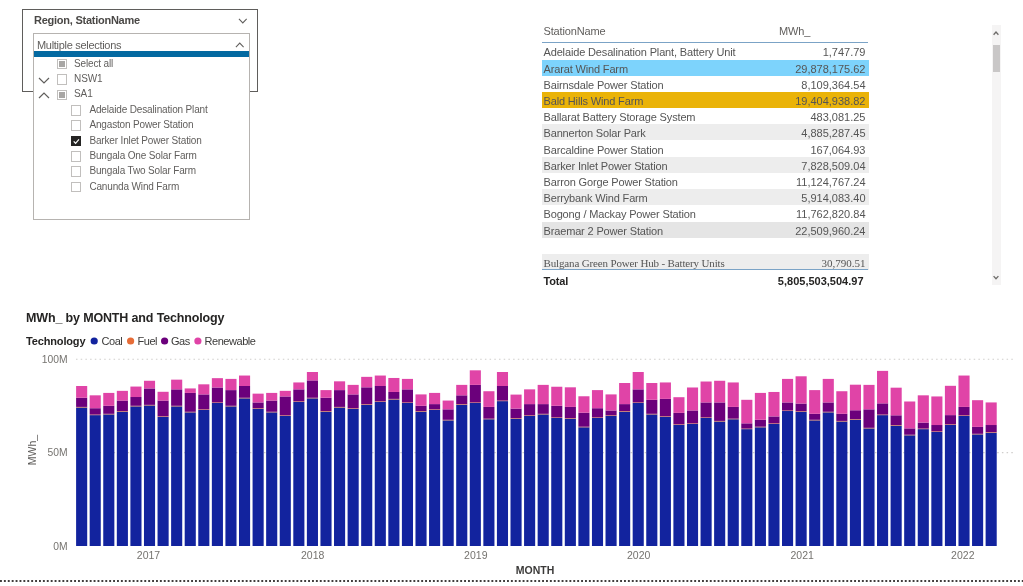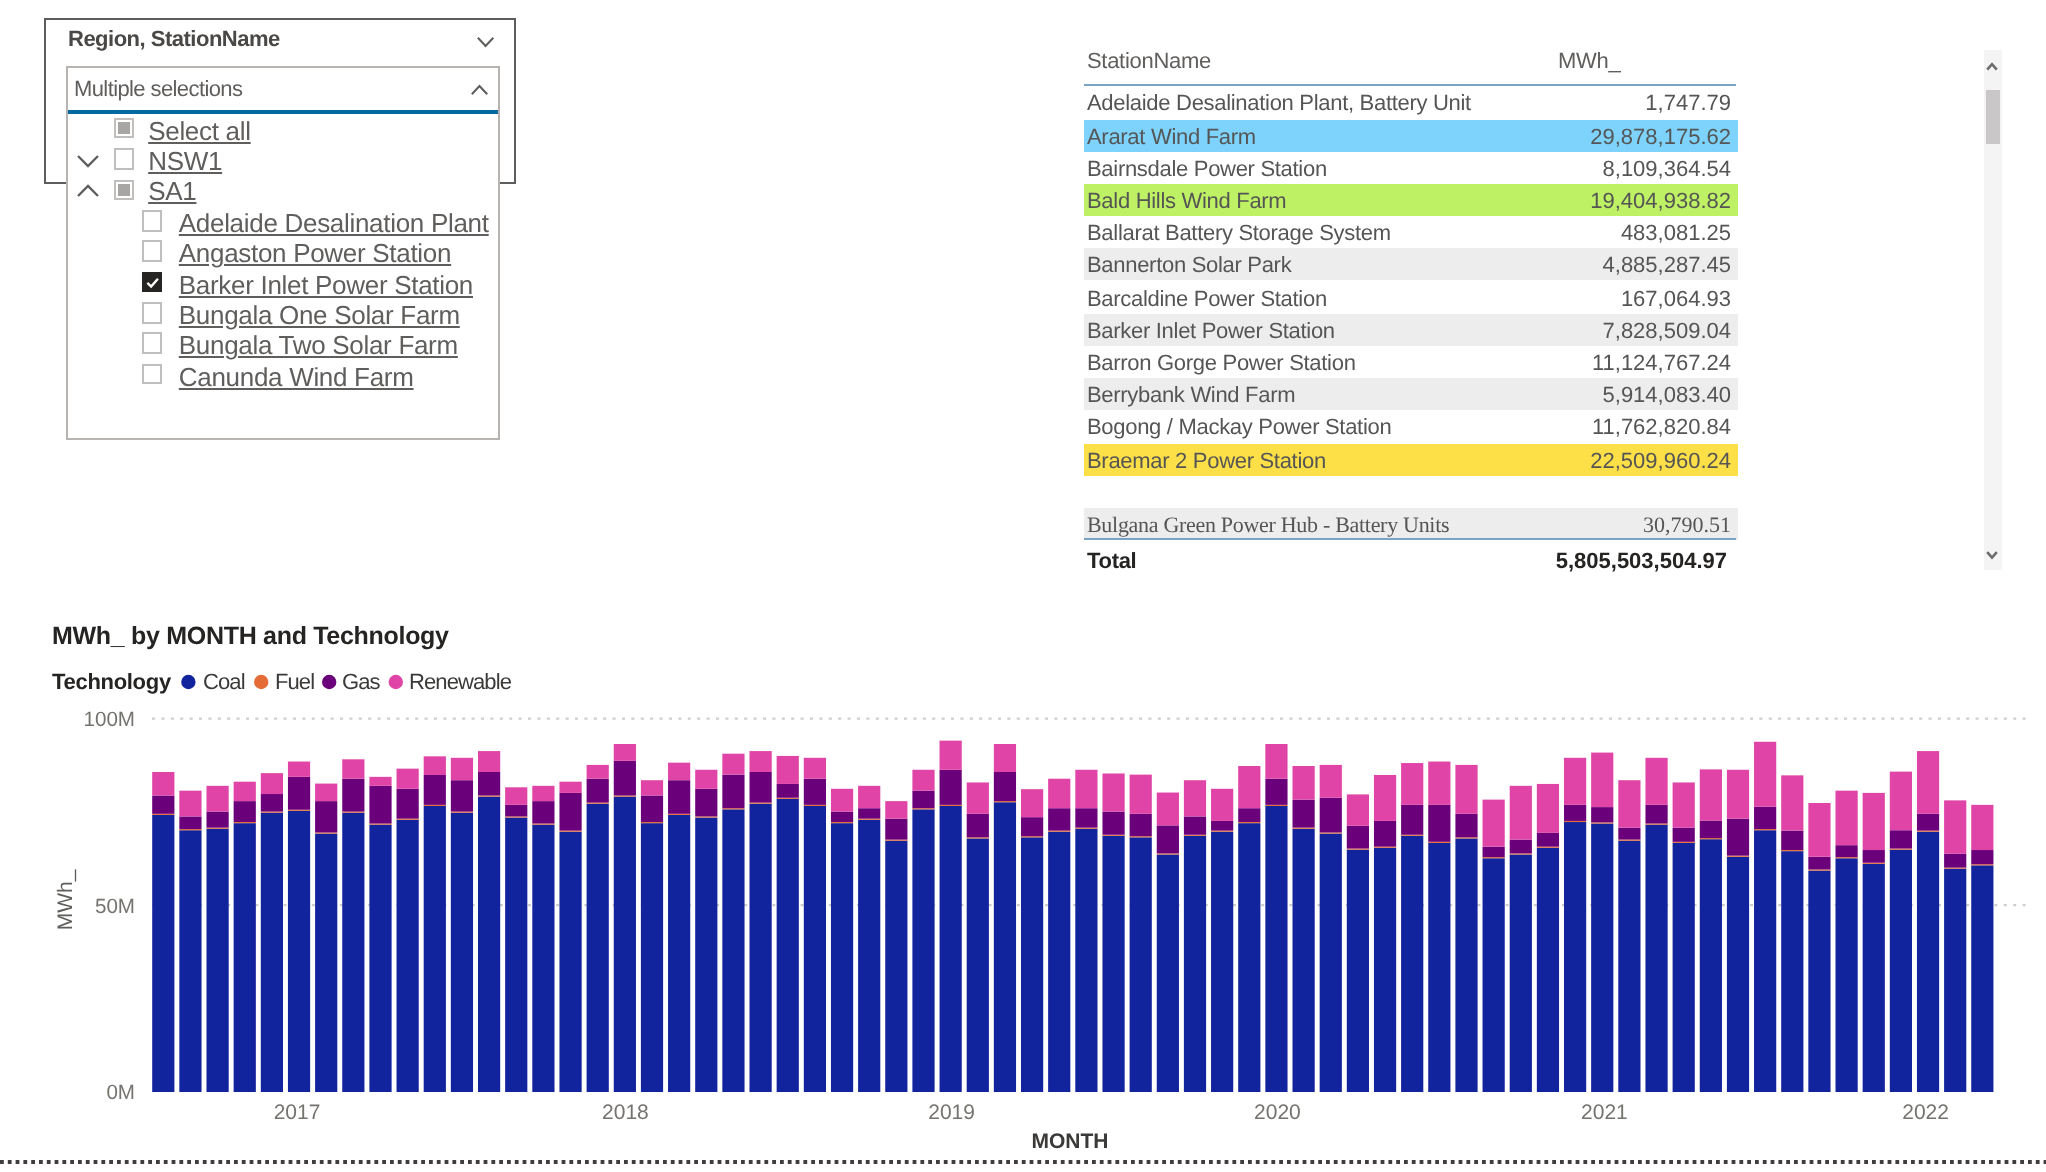--- a/index.html
+++ b/index.html
@@ -7,32 +7,32 @@
 #page { position:relative; width:1023px; height:586px; }
 .abs { position:absolute; }
 
 
 #slicerbox { left:22px; top:9px; width:236px; height:83px; border:1px solid #5f5d5b; }
 #slicerhead { left:34px; top:14px; width:200px; height:13px; line-height:13px;
   font-size:11px; font-weight:bold; color:#4a4846; letter-spacing:-0.25px; }
 #slicerchev { left:238.3px; top:18.4px; width:9.6px; height:6px; }
 #dropdown { left:33px; top:33px; width:217px; height:187px; background:#fff;
   border:1px solid #b6b3b0; overflow:hidden; }
-#msrow { position:absolute; left:0; top:0; width:100%; height:22.5px; border-bottom:2px solid #0369a1; }
+#msrow { position:absolute; left:0; top:0; width:100%; height:22.5px; border-bottom:6px solid #0369a1; }
 #mstxt { position:absolute; left:3px; top:5px; font-size:11px; color:#605e5c; letter-spacing:-0.3px; }
 #mschev { position:absolute; right:3.5px; top:8.3px; width:11.5px; height:6px; }
 #listwrap { position:absolute; left:0; top:22.8px; width:100%; }
 .lrow { position:relative; height:15.35px; }
 .tchev { position:absolute; left:4px; top:4.4px; width:12px; height:7px; }
 .cb { position:absolute; left:22.7px; top:2.2px; width:10.5px; height:10.5px;
   border:1px solid #c1bfbd; background:#fff; }
 .cbk { background:#252423; border-color:#252423; }
 .cbk svg { position:absolute; left:0; top:0; width:8.5px; height:8.5px; }
 .cbp .cbi { position:absolute; left:1.5px; top:1.5px; width:5.5px; height:5.5px; background:#a8a6a4; }
-.ltxt { position:absolute; left:40.1px; top:1px; font-size:13px; color:#605e5c; white-space:nowrap; letter-spacing:-0.15px;text-decoration:underline; }
+.ltxt { position:absolute; left:40.1px; top:1px; font-size:10px; color:#605e5c; white-space:nowrap; letter-spacing:-0.15px; }
 .lvl1 .cb { left:36.7px; }
 .lvl1 .ltxt { left:55.4px; }
 .lsq .ltxt { letter-spacing:-0.38px; }
 
 
 #tbl { left:542px; top:22px; width:327px; height:266px; }
 .th { position:absolute; top:3px; font-size:11px; color:#605e5c; letter-spacing:-0.15px; }
 #thline { position:absolute; left:0; top:20.4px; width:326px; height:1px; background:#7ba3c6; }
 .trow { position:absolute; left:0; width:326.5px; height:16.2px; }
 .tn { position:absolute; left:1.5px; top:3.2px; font-size:11px; color:#555; white-space:nowrap; letter-spacing:-0.15px; }
@@ -132,21 +132,21 @@
         <span class="tv">1,747.79</span>
       </div>
 <div class="trow" style="top:37.5px;background:#7dd3fc;">
         <span class="tn">Ararat Wind Farm</span>
         <span class="tv">29,878,175.62</span>
       </div>
 <div class="trow" style="top:53.7px;">
         <span class="tn">Bairnsdale Power Station</span>
         <span class="tv">8,109,364.54</span>
       </div>
-<div class="trow" style="top:69.9px;background:#bef264;">
+<div class="trow" style="top:69.9px;background:#eab308;">
         <span class="tn">Bald Hills Wind Farm</span>
         <span class="tv">19,404,938.82</span>
       </div>
 <div class="trow" style="top:86.1px;">
         <span class="tn">Ballarat Battery Storage System</span>
         <span class="tv">483,081.25</span>
       </div>
 <div class="trow" style="top:102.3px;background:#ededed;">
         <span class="tn">Bannerton Solar Park</span>
         <span class="tv">4,885,287.45</span>
@@ -164,21 +164,21 @@
         <span class="tv">11,124,767.24</span>
       </div>
 <div class="trow" style="top:167.1px;background:#ededed;">
         <span class="tn">Berrybank Wind Farm</span>
         <span class="tv">5,914,083.40</span>
       </div>
 <div class="trow" style="top:183.3px;">
         <span class="tn">Bogong / Mackay Power Station</span>
         <span class="tv">11,762,820.84</span>
       </div>
-<div class="trow" style="top:199.5px;background:#fde047;">
+<div class="trow" style="top:199.5px;background:#e5e5e5;">
         <span class="tn">Braemar 2 Power Station</span>
         <span class="tv">22,509,960.24</span>
       </div>
 <div class="trow" style="top:231px;">
         <span class="tn">Braemar Power Station</span>
         <span class="tv">24,378,311.32</span>
       </div>
 <div class="trow" style="top:231.9px;background:#ededed;font-family:Liberation Serif, serif;">
         <span class="tn">Bulgana Green Power Hub - Battery Units</span>
         <span class="tv">30,790.51</span>

